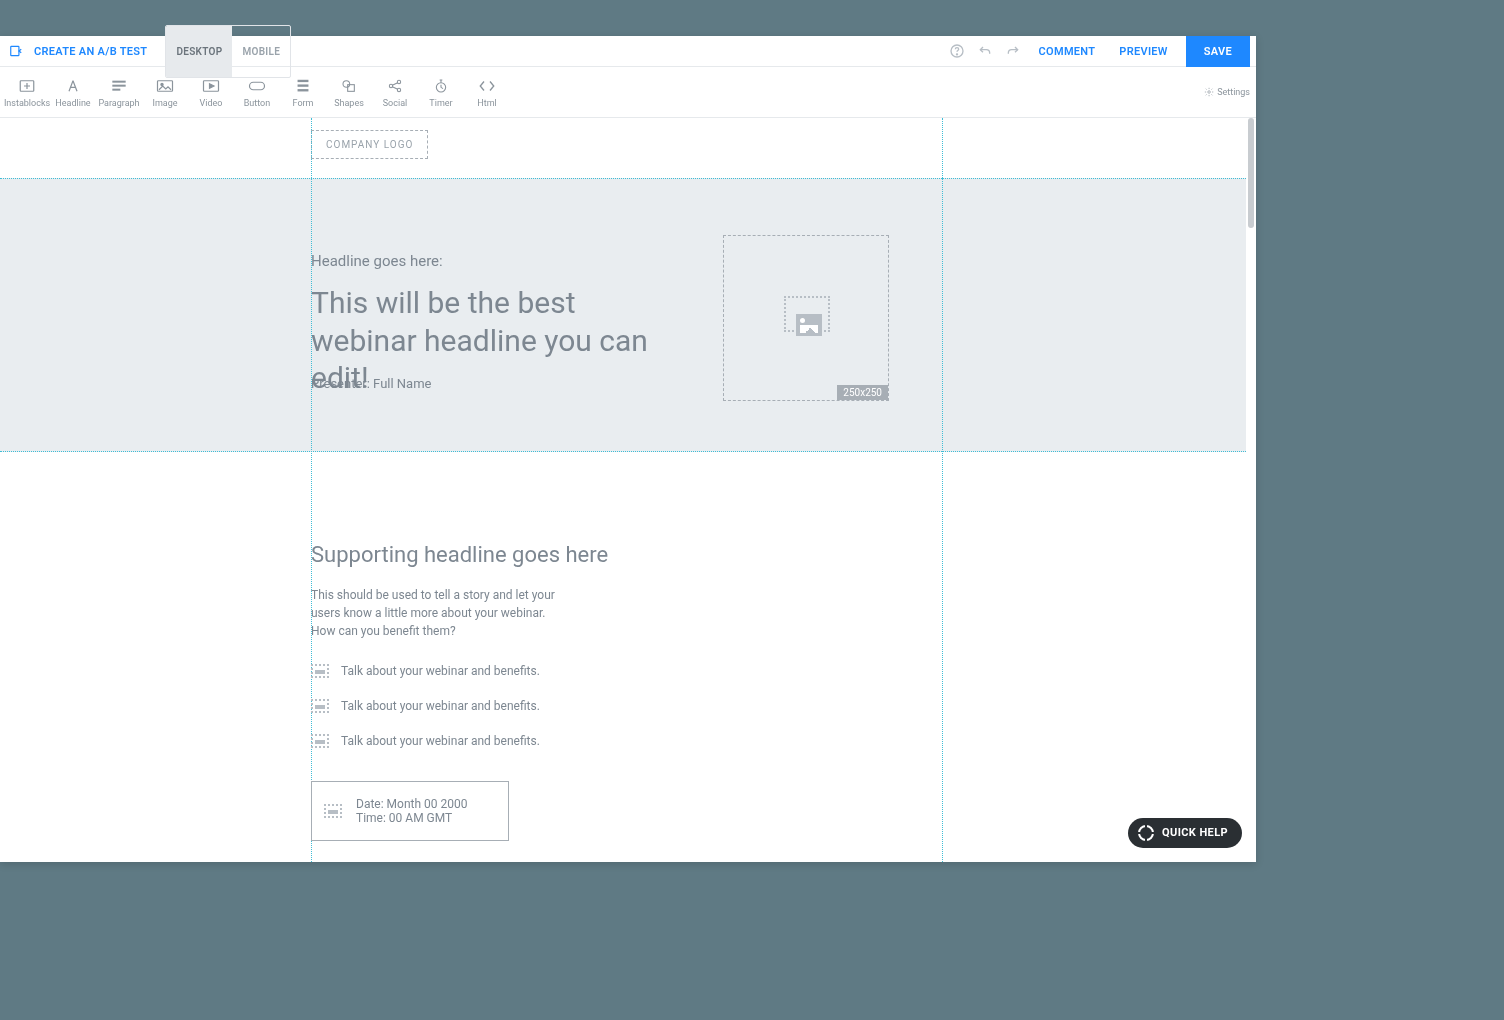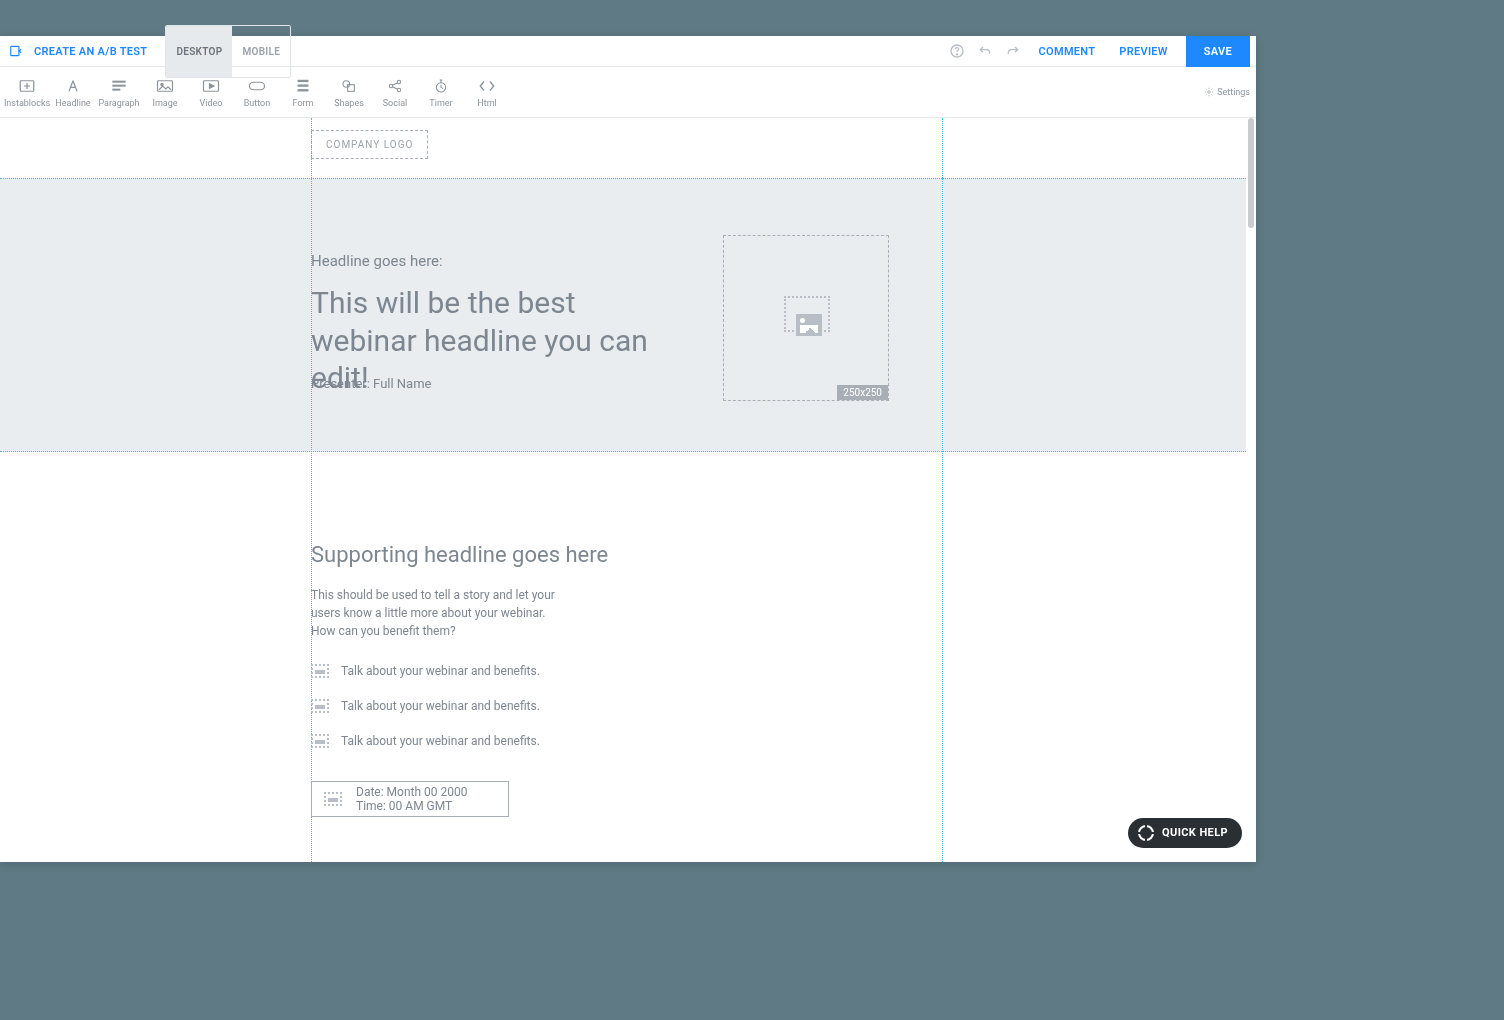--- a/index.html
+++ b/index.html
@@ -108,21 +108,21 @@
     background:linear-gradient(135deg,#fff 0 50%,transparent 50%),linear-gradient(225deg,#fff 0 40%,transparent 40%);
   }
   
   .support{position:relative;height:410px;}
   .support .s-head{position:absolute;left:311px;top:90px;font-size:22px;color:var(--text);}
   .support .s-body{position:absolute;left:311px;top:134px;width:260px;font-size:12px;color:var(--text);line-height:1.5;}
   .bullet{position:absolute;left:311px;display:flex;align-items:center;gap:12px;font-size:12px;color:var(--text);}
   .bullet .bicon{width:18px;height:14px;border:2px dotted #b7bec5;position:relative;}
   .bullet .bicon:after{content:"";position:absolute;left:2px;right:2px;bottom:2px;top:4px;background:#b7bec5;}
   .datebox{
-    position:absolute;left:311px;top:329px;width:198px;height:36px;border:1px solid #a7aeb5;
+    position:absolute;left:311px;top:329px;width:198px;height:60px;border:1px solid #a7aeb5;
     display:flex;align-items:center;gap:14px;padding:0 12px;color:var(--text);font-size:12px;
   }
   .datebox .bicon{width:18px;height:14px;border:2px dotted #b7bec5;position:relative;}
   .datebox .bicon:after{content:"";position:absolute;left:2px;right:2px;bottom:2px;top:4px;background:#b7bec5;}
   
   .formcard{
     position:absolute;left:680px;top:34px;width:248px;border:2px solid #9aa3ab;
     padding:18px 18px 22px;background:#fff;
   }
   .formcard .f-title{text-align:center;font-size:20px;color:var(--text);margin-bottom:12px;}

